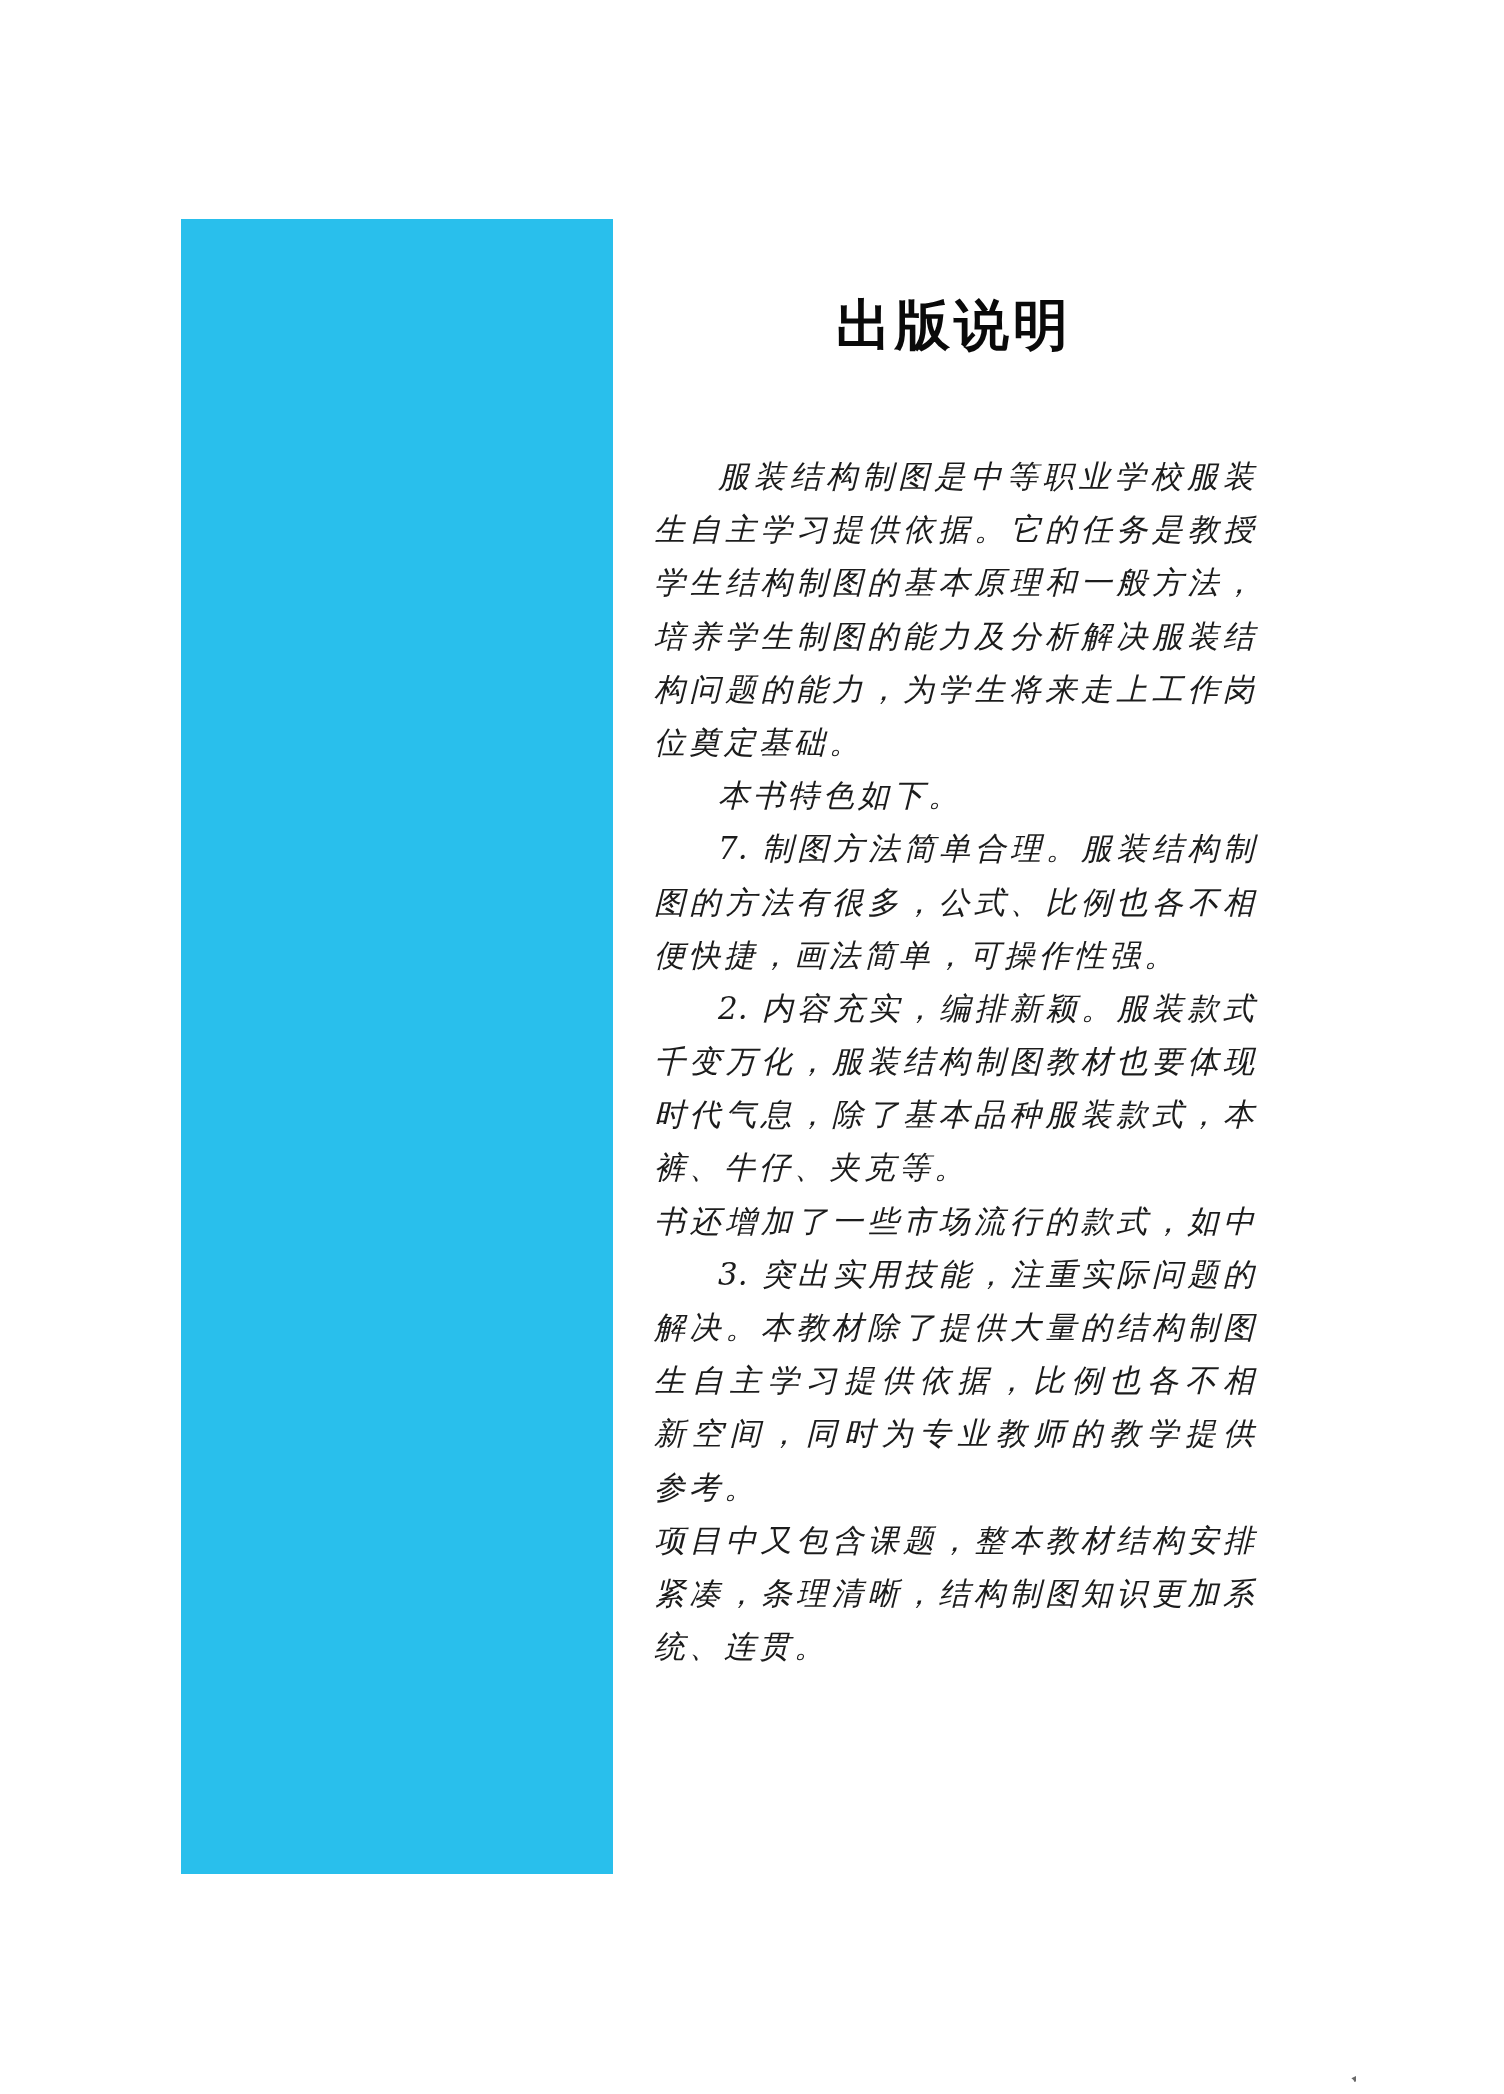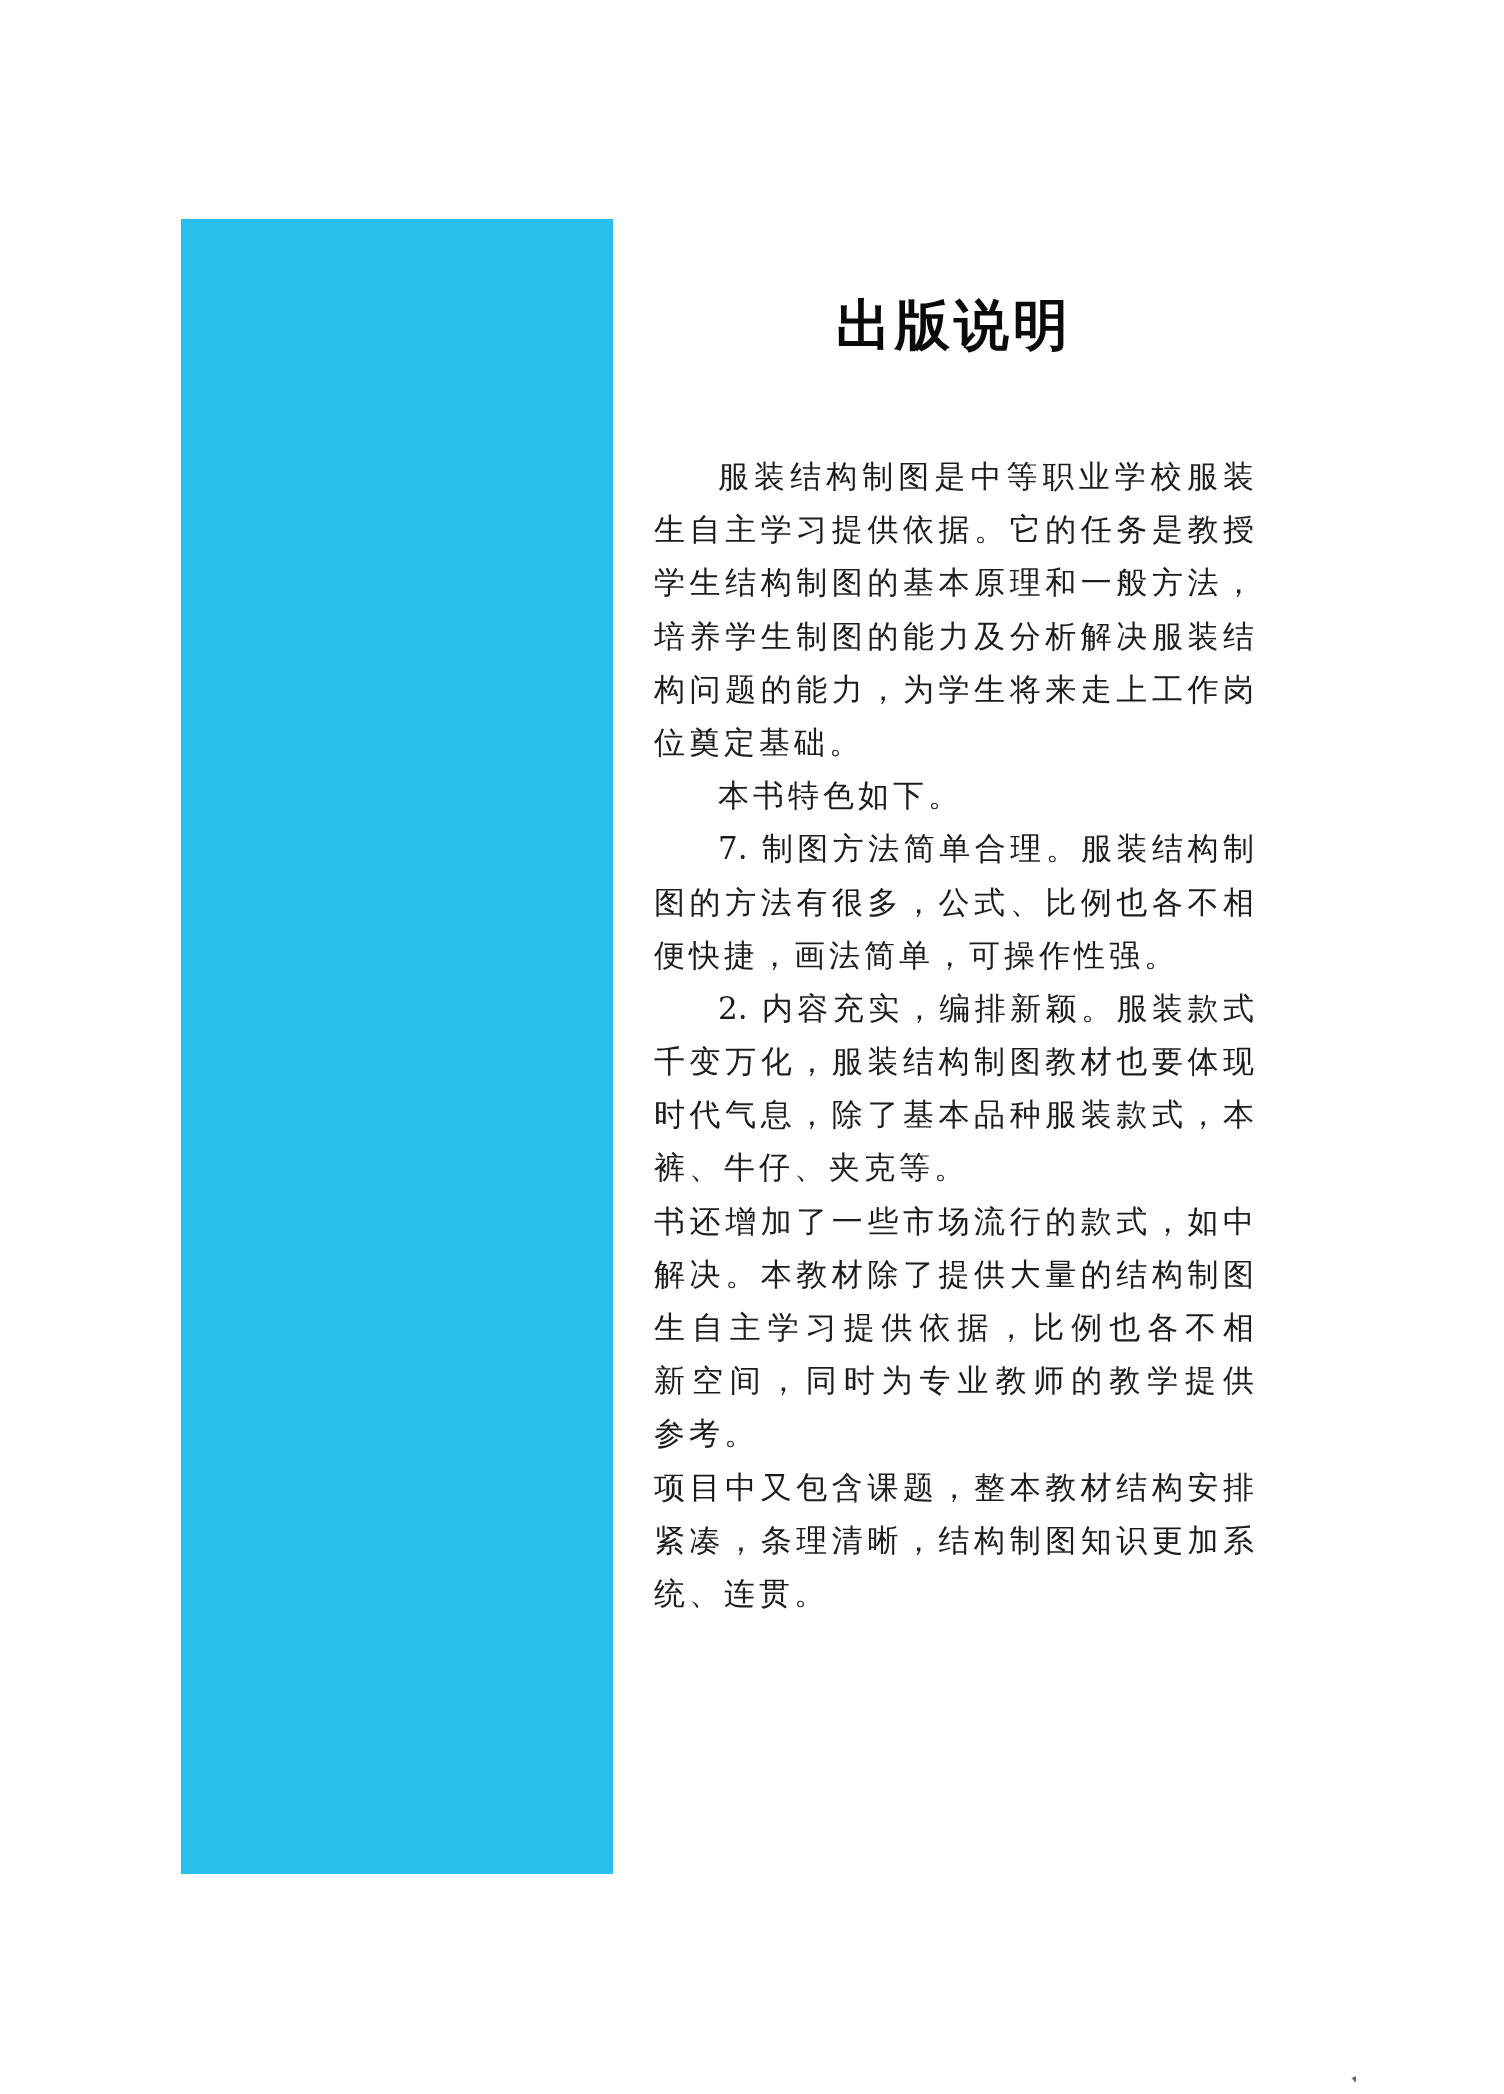--- a/index.html
+++ b/index.html
@@ -45,20 +45,21 @@
     width: 600px;
     color: #1c1c1c;
   }
   .line {
     height: 53.2px;
     line-height: 53.2px;
     font-size: 31px;
     font-family: "DejaVu Serif", "Liberation Serif", serif;
     white-space: nowrap;
     text-align: left;
+    font-style: italic;
   }
   .line.just {
     white-space: normal;
     text-align: justify;
     text-align-last: justify;
     text-justify: inter-character;
   }
   .line.indent {
     text-indent: 64px;
   }
@@ -94,20 +95,21 @@
     <div class="line end">位奠定基础。</div>
     <div class="line indent end">本书特色如下。</div>
     <div class="line indent just">7. 制图方法简单合理。服装结构制</div>
     <div class="line just">图的方法有很多，公式、比例也各不相</div>
     <div class="line end">便快捷，画法简单，可操作性强。</div>
     <div class="line indent just">2. 内容充实，编排新颖。服装款式</div>
     <div class="line just">千变万化，服装结构制图教材也要体现</div>
     <div class="line just">时代气息，除了基本品种服装款式，本</div>
     <div class="line end">裤、牛仔、夹克等。</div>
     <div class="line just">书还增加了一些市场流行的款式，如中</div>
+    <div class="line indent just">3. 突出实用技能，注重实际问题的</div>
     <div class="line just">解决。本教材除了提供大量的结构制图</div>
     <div class="line just">生自主学习提供依据，比例也各不相</div>
     <div class="line just">新空间，同时为专业教师的教学提供</div>
     <div class="line end">参考。</div>
     <div class="line just">项目中又包含课题，整本教材结构安排</div>
     <div class="line just">紧凑，条理清晰，结构制图知识更加系</div>
     <div class="line end">统、连贯。</div>
   </div>
 
   <div class="watermark">众创汇嘉</div>

